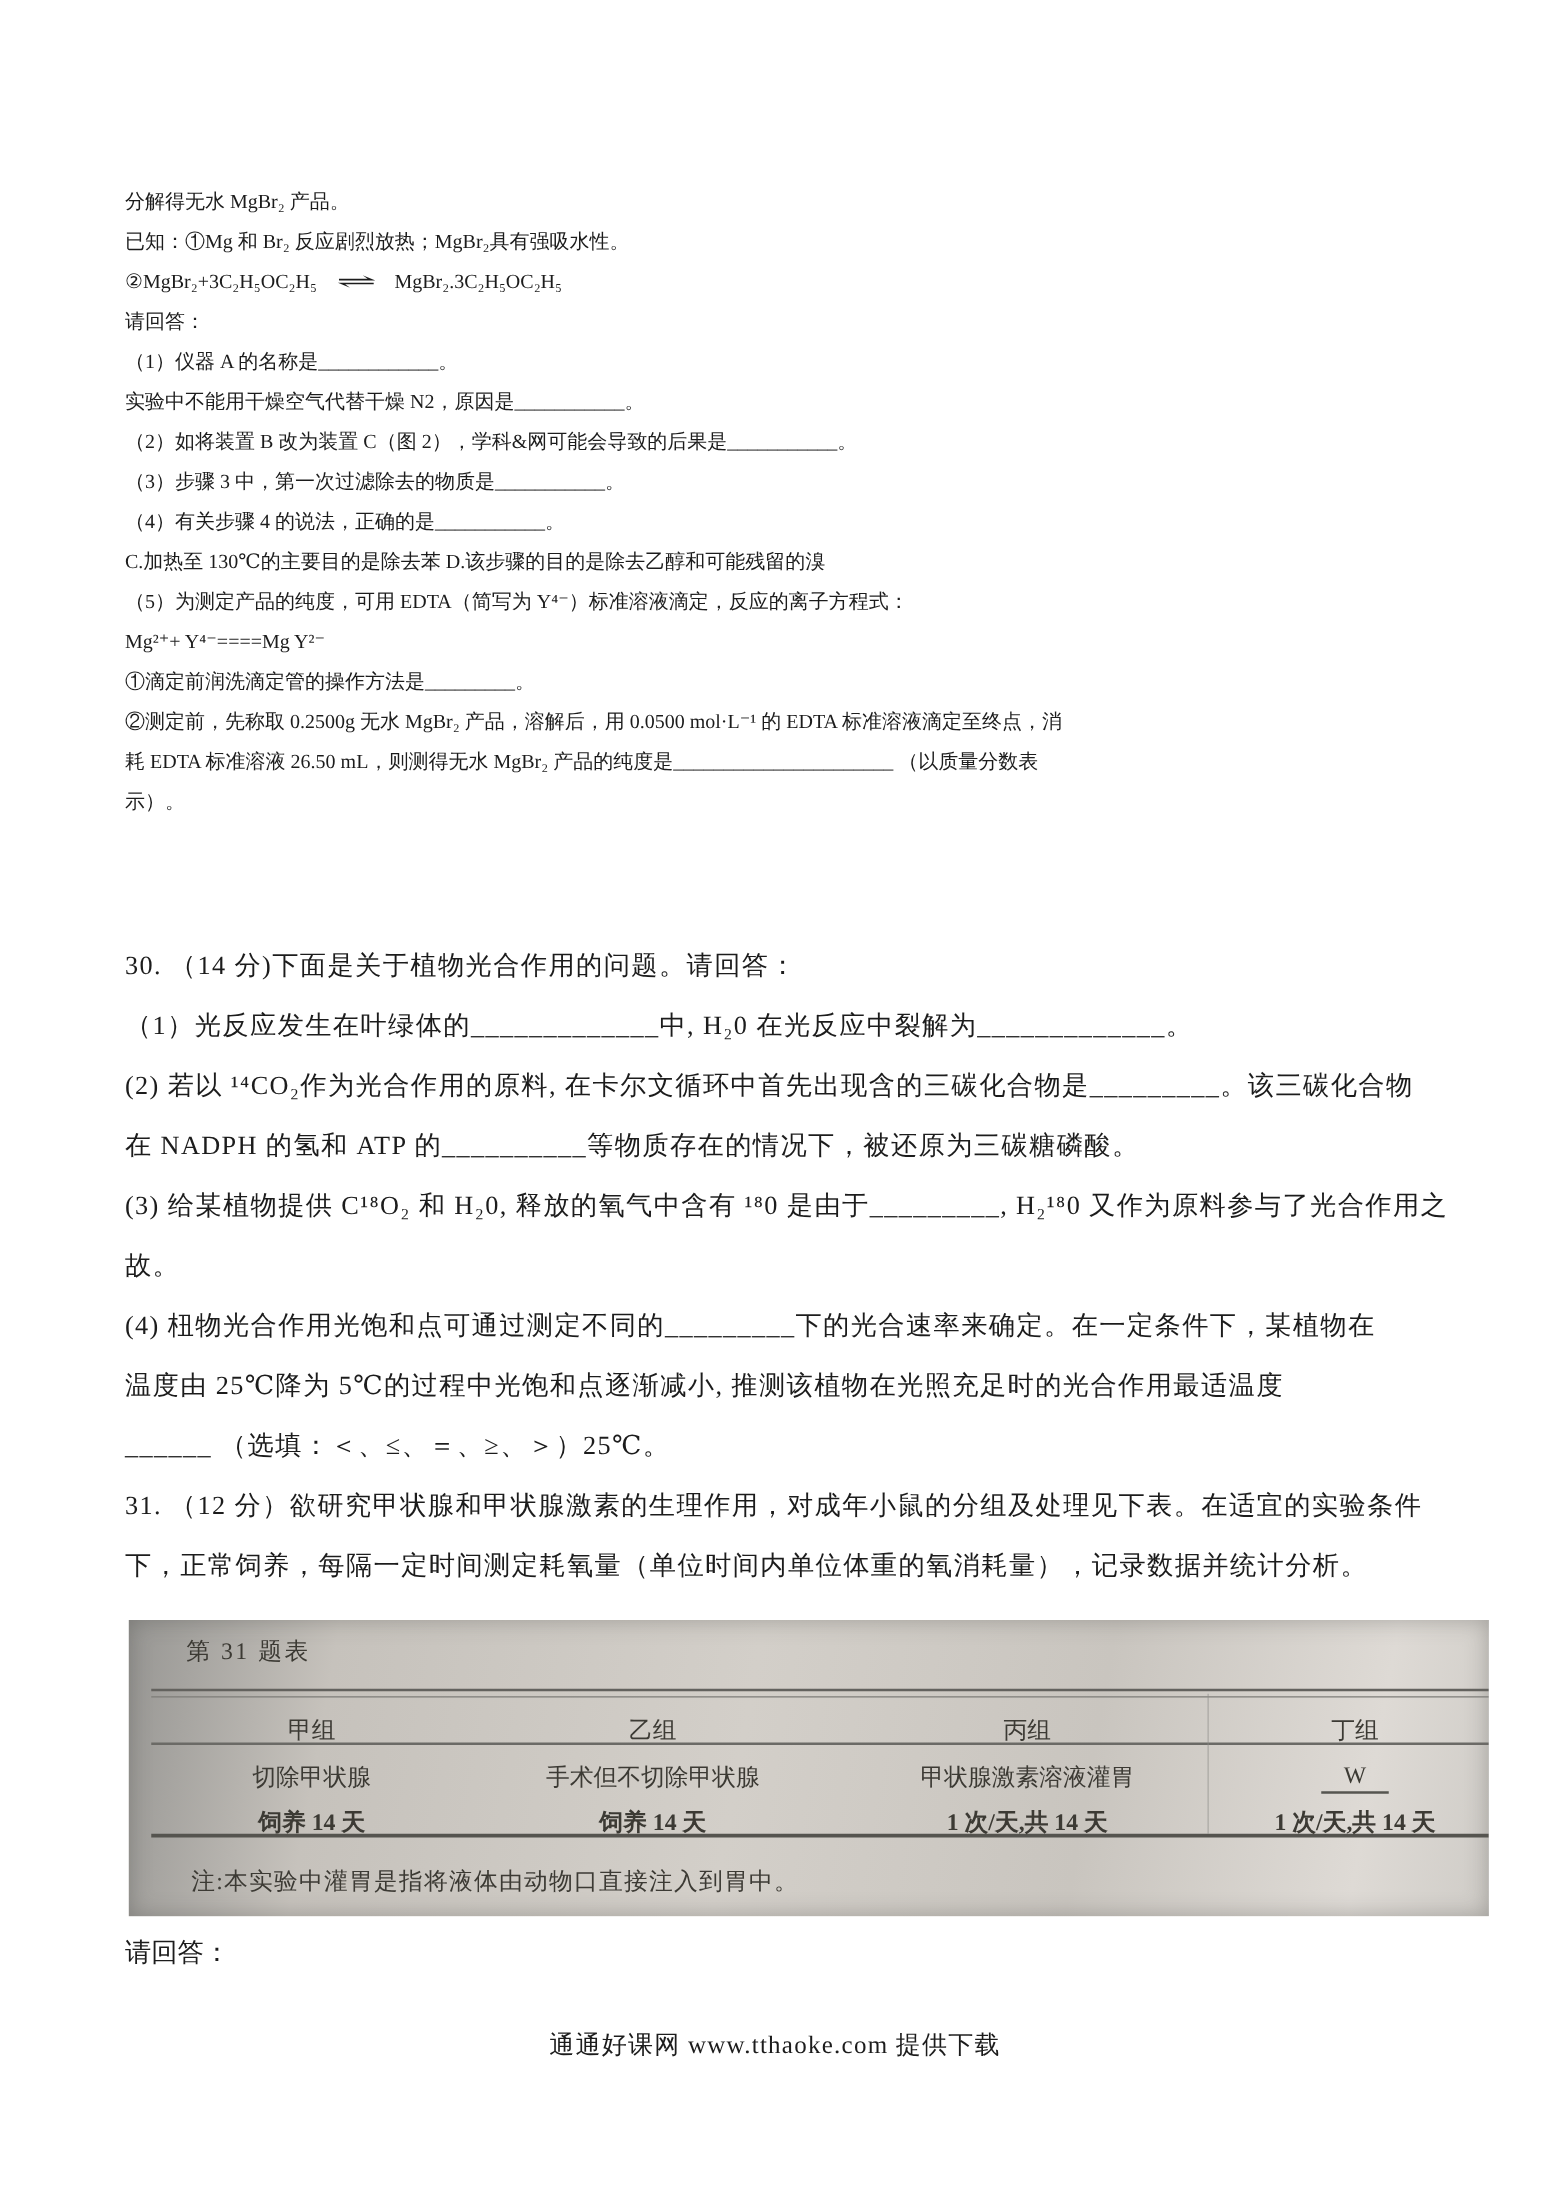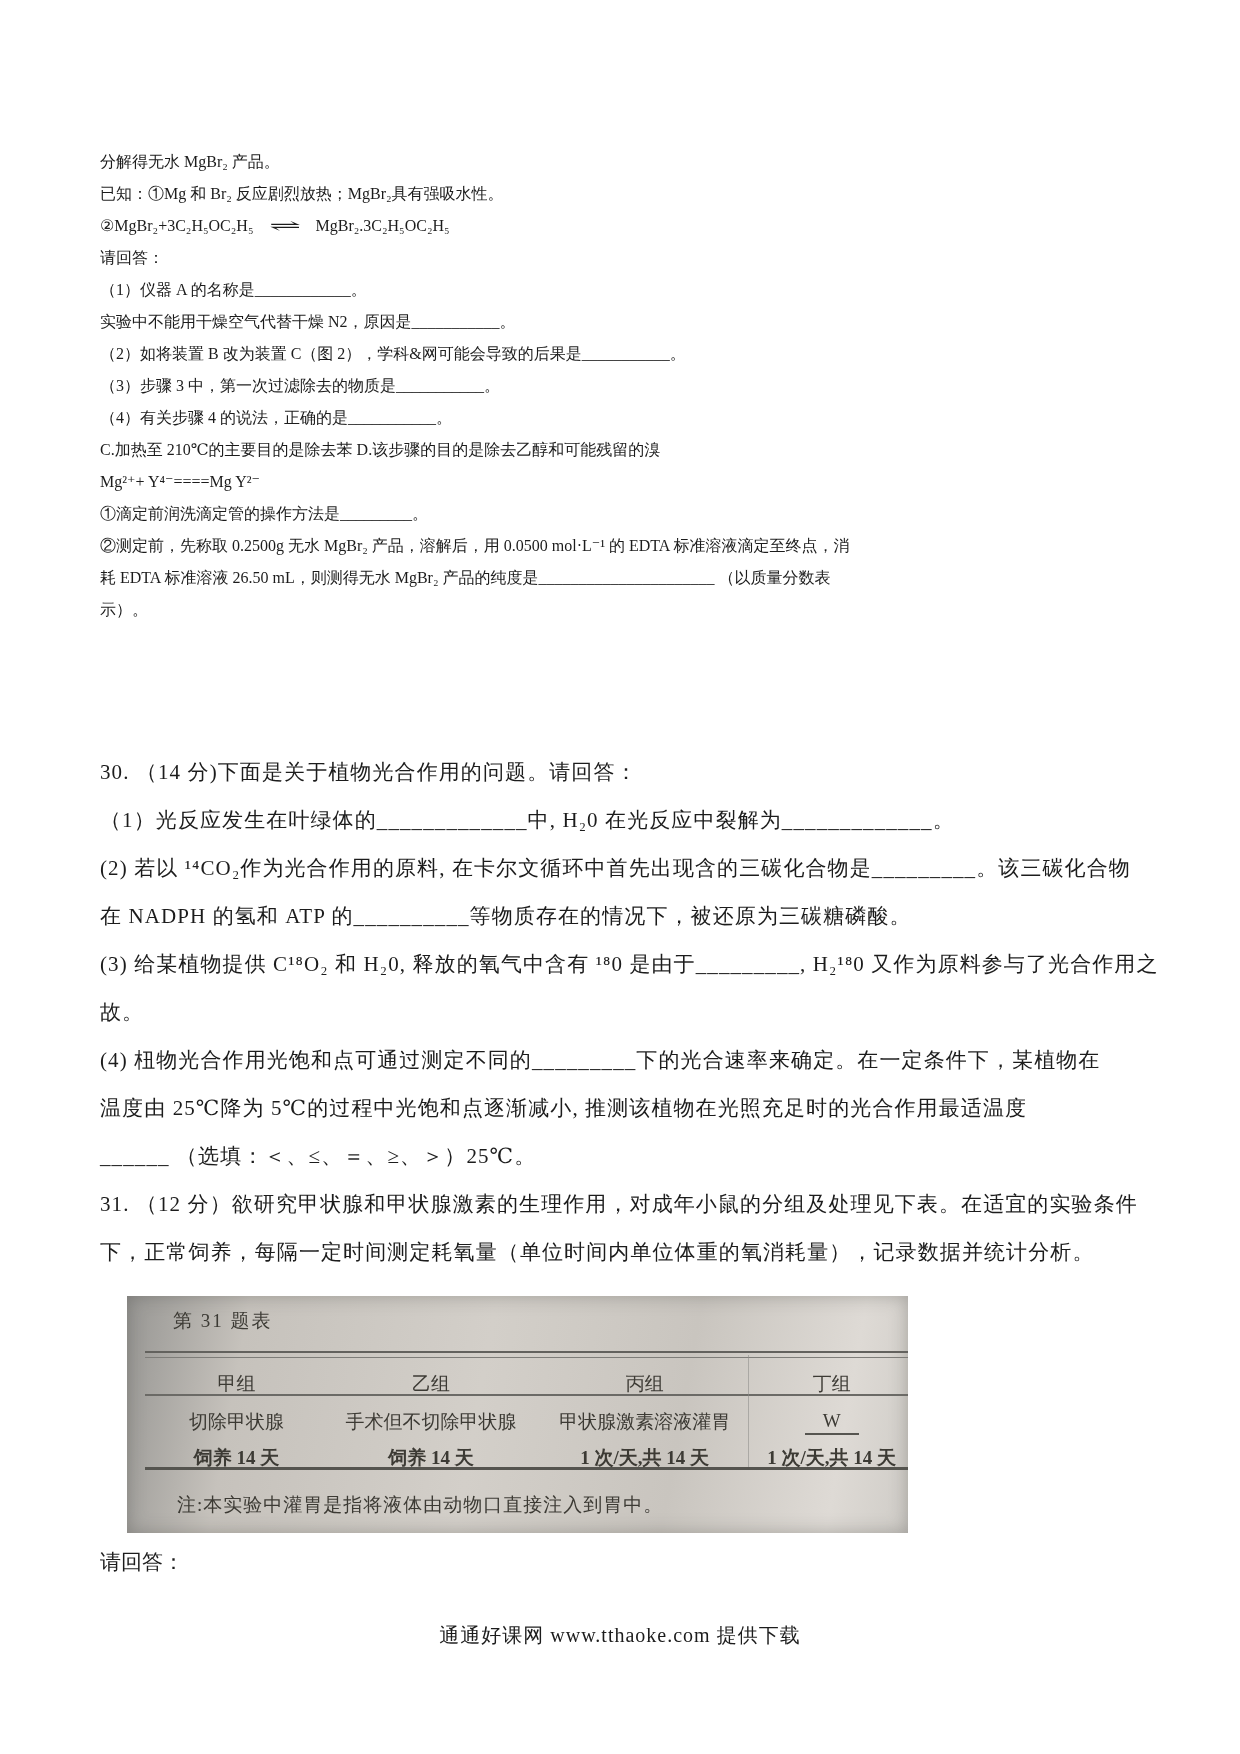--- a/index.html
+++ b/index.html
@@ -11,21 +11,21 @@
   .sec{position:absolute; left:100px; width:1046px;}
   .ln{white-space:pre;}
   .chem{top:146px; font-size:16px; line-height:32px;}
   .bio{top:748px; font-size:21px; line-height:48px; letter-spacing:1.1px;}
   .eqarrow{
     display:inline-block; width:30px; margin:0 16px; text-align:center;
     transform:scaleX(2.4); transform-origin:center;
   }
   
   .figure{
-    position:absolute; left:127px; top:1296px; width:781px; height:237px;
+    position:absolute; left:103px; top:1296px; width:1088px; height:237px;
     background:linear-gradient(100deg,#979693 0%,#c6c2bc 15%,#d3cfc9 45%,#c9c5bf 70%,#dedad5 90%,#cfccc7 100%);
     color:#3c3a34; overflow:hidden; box-shadow:inset 0 0 18px rgba(70,70,65,.35);
   }
   .fig-title{position:absolute; left:46px; top:12px; font-size:19px; letter-spacing:2px;}
   .fig-table{position:absolute; left:18px; top:55px; right:0;}
   .rule-top{height:4px; border-top:2px solid #63625e; border-bottom:1px solid #7d7c78;}
   .rule-mid{border-top:2px solid #6b6a66;}
   .rule-bot{border-top:3px solid #55544f;}
   .frow{display:flex; align-items:center; font-size:19px;}
   .frow .c{text-align:center;margin-top:15px;}
@@ -47,21 +47,22 @@
   <div class="sec chem">
     <div class="ln">分解得无水 MgBr₂ 产品。</div>
     <div class="ln">已知：①Mg 和 Br₂ 反应剧烈放热；MgBr₂具有强吸水性。</div>
     <div class="ln"><span>②MgBr₂+3C₂H₅OC₂H₅</span><span class="eqarrow">⇌</span><span>MgBr₂.3C₂H₅OC₂H₅</span></div>
     <div class="ln">请回答：</div>
     <div class="ln">（1）仪器 A 的名称是____________。</div>
     <div class="ln">实验中不能用干燥空气代替干燥 N2，原因是___________。</div>
     <div class="ln">（2）如将装置 B 改为装置 C（图 2），学科&amp;网可能会导致的后果是___________。</div>
     <div class="ln">（3）步骤 3 中，第一次过滤除去的物质是___________。</div>
     <div class="ln">（4）有关步骤 4 的说法，正确的是___________。</div>
-    <div class="ln">C.加热至 210℃的主要目的是除去苯 D.该步骤的目的是除去乙醇和可能残留的溴</div>
+    <div class="ln">C.加热至 130℃的主要目的是除去苯 D.该步骤的目的是除去乙醇和可能残留的溴</div>
+    <div class="ln">（5）为测定产品的纯度，可用 EDTA（简写为 Y⁴⁻）标准溶液滴定，反应的离子方程式：</div>
     <div class="ln">Mg²⁺+ Y⁴⁻====Mg Y²⁻</div>
     <div class="ln">①滴定前润洗滴定管的操作方法是_________。</div>
     <div class="ln">②测定前，先称取 0.2500g 无水 MgBr₂ 产品，溶解后，用 0.0500 mol·L⁻¹ 的 EDTA 标准溶液滴定至终点，消</div>
     <div class="ln">耗 EDTA 标准溶液 26.50 mL，则测得无水 MgBr₂ 产品的纯度是______________________ （以质量分数表</div>
     <div class="ln">示）。</div>
   </div>
 
   <div class="sec bio">
     <div class="ln">30. （14 分)下面是关于植物光合作用的问题。请回答：</div>
     <div class="ln">（1）光反应发生在叶绿体的_____________中, H₂0 在光反应中裂解为_____________。</div>

